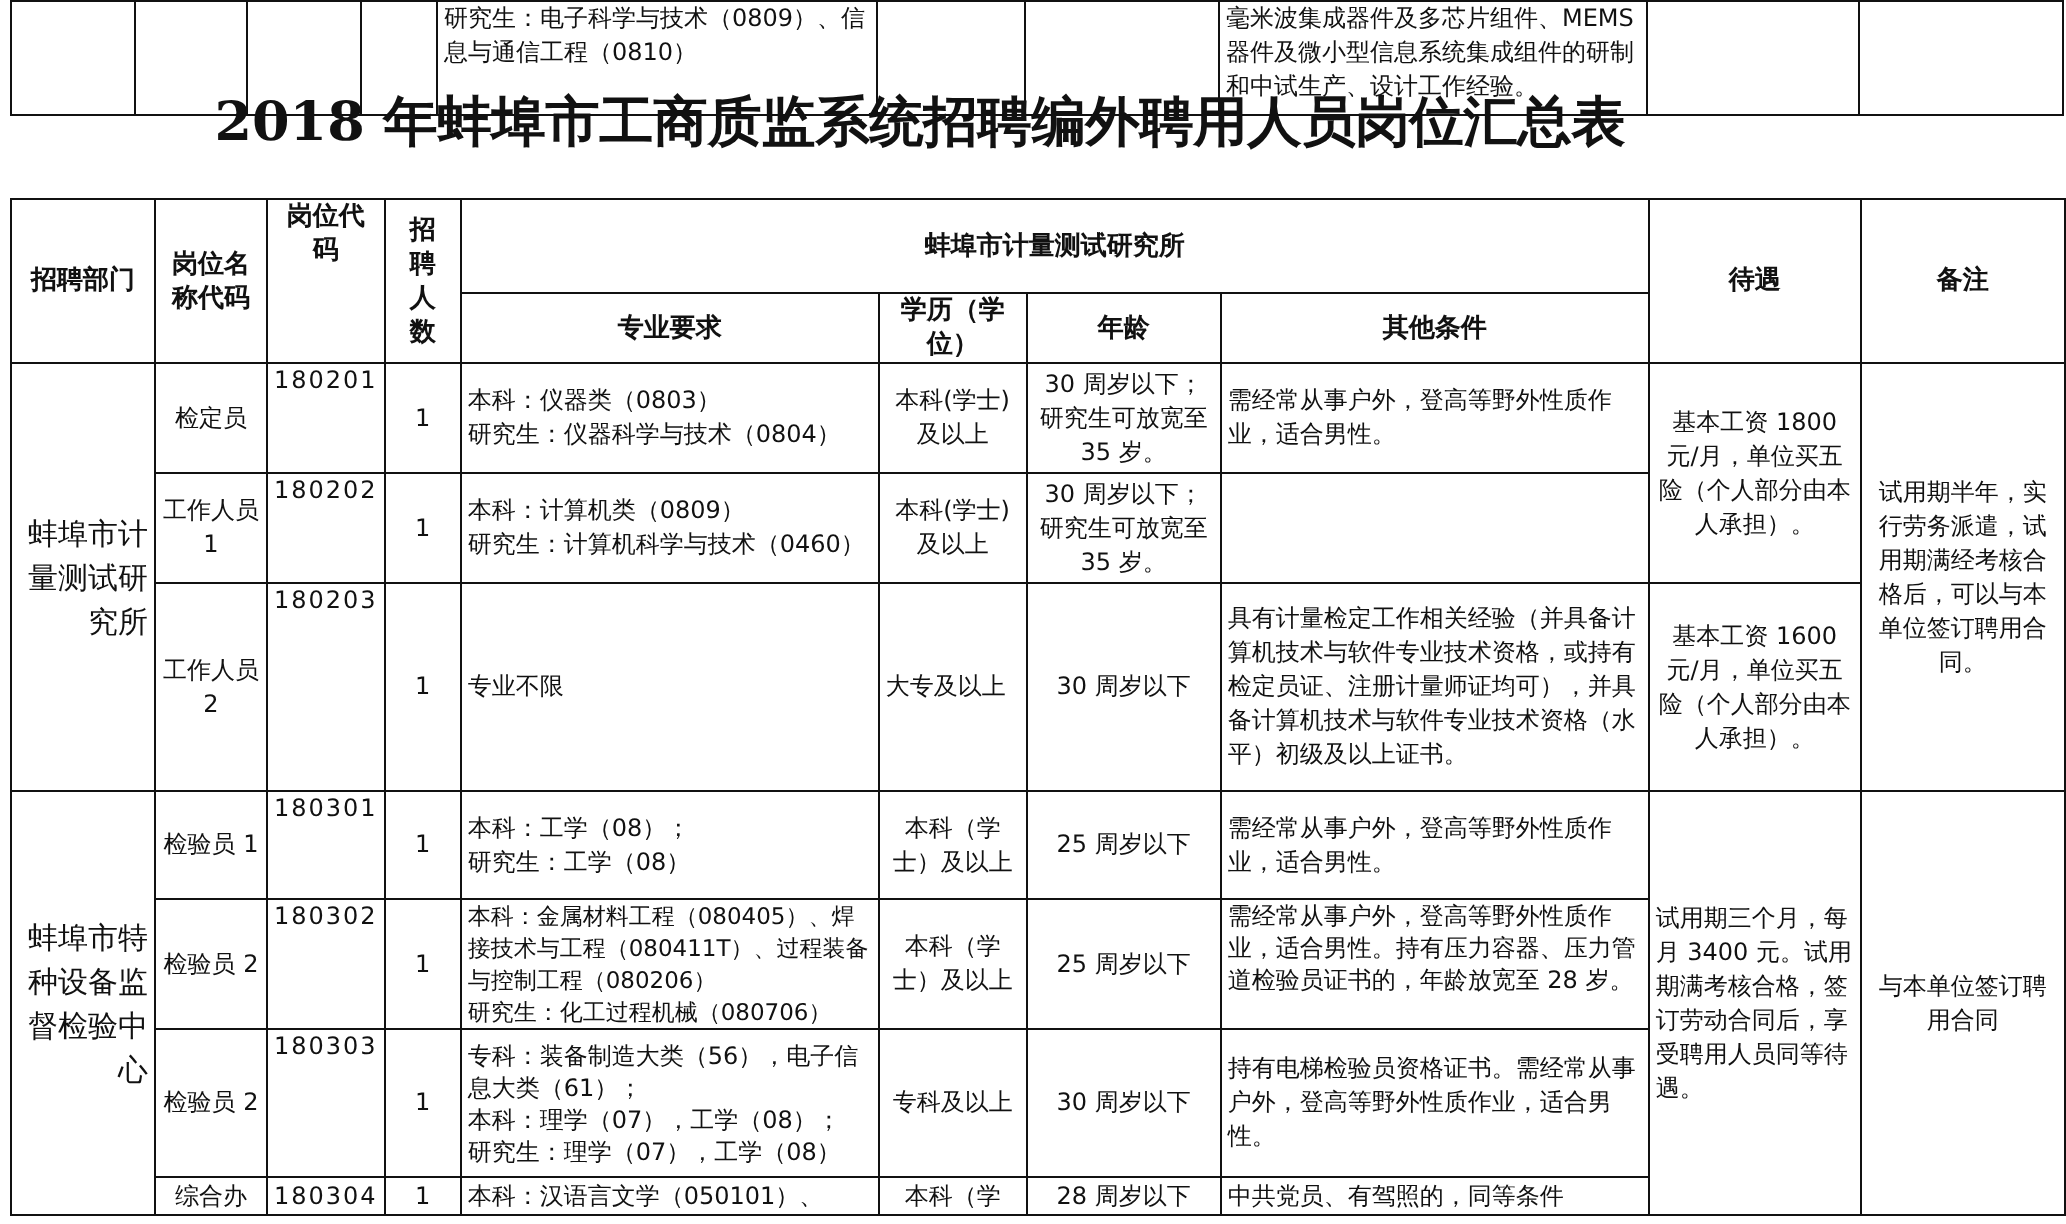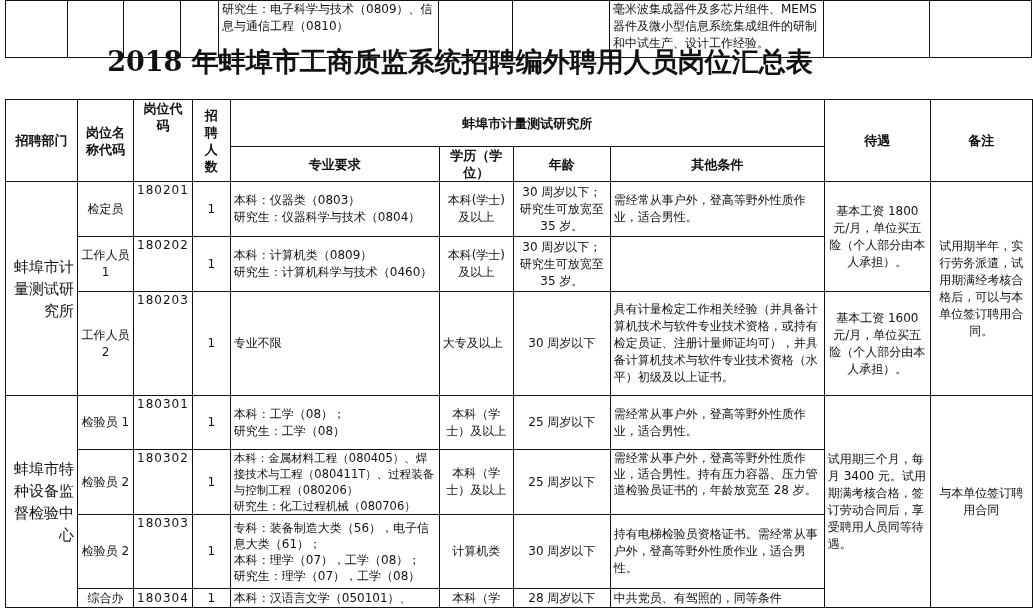--- a/index.html
+++ b/index.html
@@ -140,21 +140,21 @@
     <td class="c">25 周岁以下</td>
     <td style="vertical-align:top; line-height:16px;">需经常从事户外，登高等野外性质作业，适合男性。持有压力容器、压力管道检验员证书的，年龄放宽至 28 岁。</td>
   </tr>
   <tr style="height:74px">
     <td class="c">检验员 2</td>
     <td class="c top code">180303</td>
     <td class="c">1</td>
     <td style="white-space:pre-line; line-height:16px;">专科：装备制造大类（56），电子信息大类（61）；
 本科：理学（07），工学（08）；
 研究生：理学（07），工学（08）</td>
-    <td class="c">计算机类</td>
+    <td class="c">专科及以上</td>
     <td class="c">30 周岁以下</td>
     <td>持有电梯检验员资格证书。需经常从事户外，登高等野外性质作业，适合男性。</td>
   </tr>
   <tr style="height:19px">
     <td class="c" style="white-space:nowrap">综合办</td>
     <td class="c code">180304</td>
     <td class="c">1</td>
     <td style="white-space:nowrap">本科：汉语言文学（050101）、</td>
     <td class="c" style="white-space:nowrap">本科（学</td>
     <td class="c" style="white-space:nowrap">28 周岁以下</td>

